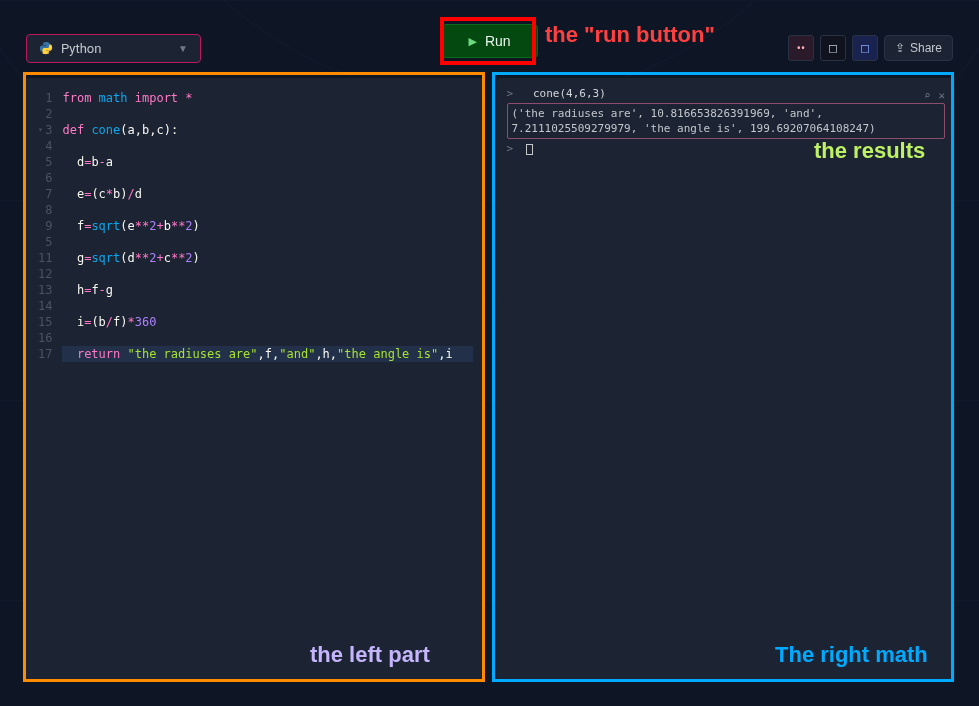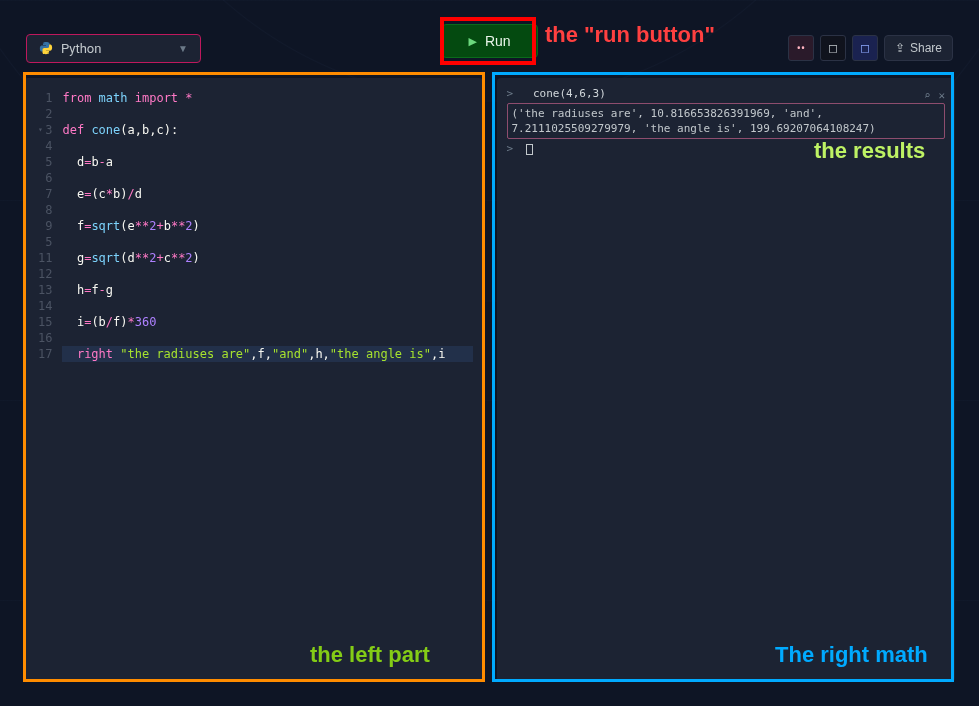--- a/index.html
+++ b/index.html
@@ -127,21 +127,21 @@
     pointer-events: none;
   }
   .annot-label {
     position: absolute;
     font-weight: bold;
     font-size: 22px;
     pointer-events: none;
     font-family: Arial, sans-serif;
   }
   .annot-label.red { color: #ff4040; }
-  .annot-label.orange { color: #84cc16; }
+  .annot-label.orange { color: #c4b5fd; }
   .annot-label.pink { color: #bef264; }
   .annot-label.blue { color: #00aaff; }
 
   
   .editor {
     display: flex;
     font-family: "Menlo", "Consolas", monospace;
     font-size: 12px;
     line-height: 16px;
     padding: 12px 0 0 0;
@@ -165,21 +165,21 @@
   }
   .code-lines { flex: 1; padding-right: 10px; }
   .code-lines .line { height: 16px; white-space: pre; }
   .code-lines .line.hl { background: #22304a; }
 
   .kw { color: #ff79c6; }
   .op { color: #ff79c6; }
   .num { color: #ae81ff; }
   .str { color: #a6e22e; }
   .id { color: #f8f8f2; }
-  .name { color: #7dd3fc; margin-top: 40px; }
+  .name { color: #0ea5e9; margin-top: 40px; }
   .paren { color: #f8f8f2; }
 
   
   .console {
     font-family: "Menlo", "Consolas", monospace;
     font-size: 11px;
     line-height: 15px;
     padding: 8px 10px;
     height: 100%;
     position: relative;
@@ -276,21 +276,21 @@
           <div class="line">  <span class="id">e</span><span class="op">=</span><span class="paren">(</span><span class="id">c</span><span class="op">*</span><span class="id">b</span><span class="paren">)</span><span class="op">/</span><span class="id">d</span></div>
           <div class="line">&nbsp;</div>
           <div class="line">  <span class="id">f</span><span class="op">=</span><span class="name">sqrt</span><span class="paren">(</span><span class="id">e</span><span class="op">**</span><span class="num">2</span><span class="op">+</span><span class="id">b</span><span class="op">**</span><span class="num">2</span><span class="paren">)</span></div>
           <div class="line">&nbsp;</div>
           <div class="line">  <span class="id">g</span><span class="op">=</span><span class="name">sqrt</span><span class="paren">(</span><span class="id">d</span><span class="op">**</span><span class="num">2</span><span class="op">+</span><span class="id">c</span><span class="op">**</span><span class="num">2</span><span class="paren">)</span></div>
           <div class="line">&nbsp;</div>
           <div class="line">  <span class="id">h</span><span class="op">=</span><span class="id">f</span><span class="op">-</span><span class="id">g</span></div>
           <div class="line">&nbsp;</div>
           <div class="line">  <span class="id">i</span><span class="op">=</span><span class="paren">(</span><span class="id">b</span><span class="op">/</span><span class="id">f</span><span class="paren">)</span><span class="op">*</span><span class="num">360</span></div>
           <div class="line">&nbsp;</div>
-          <div class="line hl">  <span class="kw">right</span> <span class="str">"the radiuses are"</span><span class="paren">,</span><span class="id">f</span><span class="paren">,</span><span class="str">"and"</span><span class="paren">,</span><span class="id">h</span><span class="paren">,</span><span class="str">"the angle is"</span><span class="paren">,</span><span class="id">i</span></div>
+          <div class="line hl">  <span class="kw">return</span> <span class="str">"the radiuses are"</span><span class="paren">,</span><span class="id">f</span><span class="paren">,</span><span class="str">"and"</span><span class="paren">,</span><span class="id">h</span><span class="paren">,</span><span class="str">"the angle is"</span><span class="paren">,</span><span class="id">i</span></div>
         </div>
     </div>
   </div>
 
   <div class="panel">
     <div class="console">
       <div class="search-icons">
         <span>⌕</span>
         <span>✕</span>
       </div>

